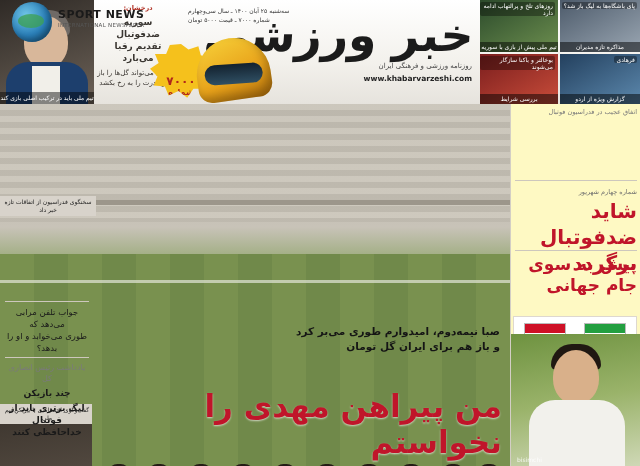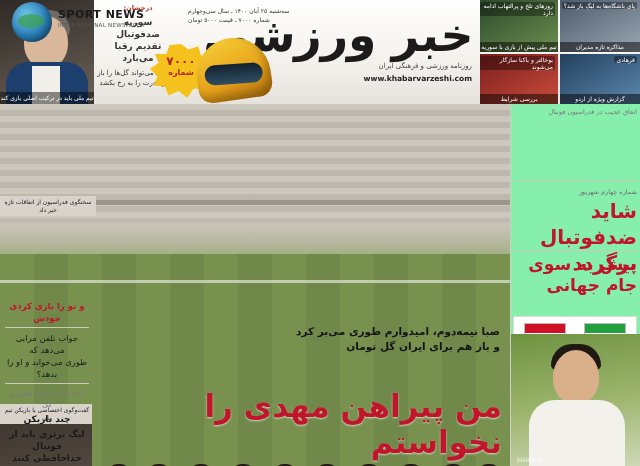--- a/index.html
+++ b/index.html
@@ -135,21 +135,21 @@
   .splash {
     position: absolute; left: 150px; top: 44px;
     width: 62px; height: 56px;
     background: #f5c11c;
     clip-path: polygon(50% 0%, 62% 10%, 78% 4%, 82% 20%, 98% 26%, 88% 40%, 100% 54%, 85% 62%, 88% 80%, 70% 80%, 60% 96%, 46% 84%, 30% 92%, 24% 76%, 6% 74%, 12% 58%, 0% 44%, 14% 34%, 8% 18%, 26% 18%, 32% 2%);
     color: #b0271b;
     direction: rtl;
     text-align: center;
     font-weight: bold;
   }
-  .splash .n { font-size: 12px; margin-top: 10px; display:block; }
+  .splash .n { font-size: 12px; margin-top: 30px; display:block; }
   .splash .w { font-size: 8px; display:block; }
 
   
   .helmet {
     position: absolute; left: 196px; top: 38px;
     width: 74px; height: 62px;
     background: linear-gradient(160deg,#f7d23a 0%, #e8a21a 60%, #b5720c 100%);
     border-radius: 38px 38px 14px 14px;
     transform: rotate(-8deg);
     box-shadow: inset -4px -6px 10px rgba(0,0,0,.25);
@@ -250,21 +250,21 @@
   .teaser-photo {
     position:absolute; right:10px; bottom:112px;
     width: 330px; direction:rtl; text-align:right;
     color:#151515; font-size:10.5px; line-height:15px; font-weight:bold;
   }
 
   
   .right-col {
     position:absolute; left:510px; top:104px;
     width:130px; height:362px;
-    background:#86efac;
+    background:#fef9c3;
     border-left:1px solid #d3cec5;
     direction:rtl;
   }
   .rc-kicker {
     position:absolute; right:4px; top:4px; width:122px;
     font-size:6.5px; color:#7a7a7a; text-align:right; line-height:9px;
   }
   .rc-h1 {
     position:absolute; right:4px; top:16px; width:122px;
     font-size:13px; font-weight:bold; color:#c0152a; text-align:right; line-height:17px;
@@ -502,21 +502,20 @@
     <div class="headline-main">من پیراهن مهدی را نخواستم</div>
 
     <div class="left-inset">
       <div class="cap">گفت‌وگوی اختصاصی با بازیکن تیم ملی</div>
     </div>
   </div>
 
   <div class="sidebar-top-label">سخنگوی فدراسیون از اتفاقات تازه خبر داد</div>
   <div class="left-text">
     <div class="lt-block">
-      <div class="lt-1 lt-red" style="white-space:pre-line;">و تو را بازی کردی خودش</div>
       <div class="divider"></div>
       <div class="lt-2" style="white-space:pre-line;">جواب تلفن مرابی می‌دهد که
 طوری می‌خوابد و او را بدهد؟</div>
       <div class="divider"></div>
       <div class="lt-3">یادداشت رئیس انصاری کل</div>
       <div class="lt-4">چند بازیکن</div>
       <div class="lt-5" style="white-space:pre-line;">لیگ برتری باید از فوتبال
 خداحافظی کنند</div>
     </div>
   </div>

